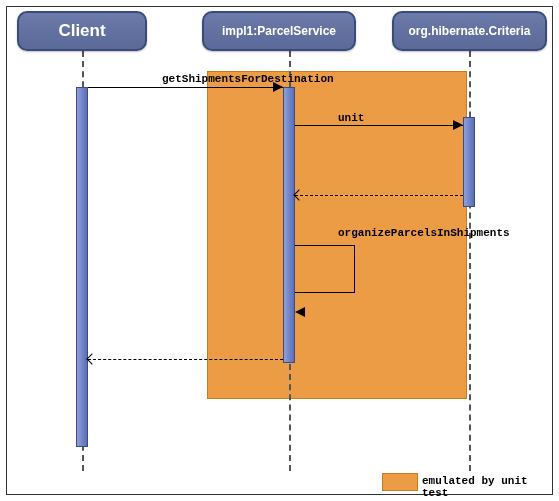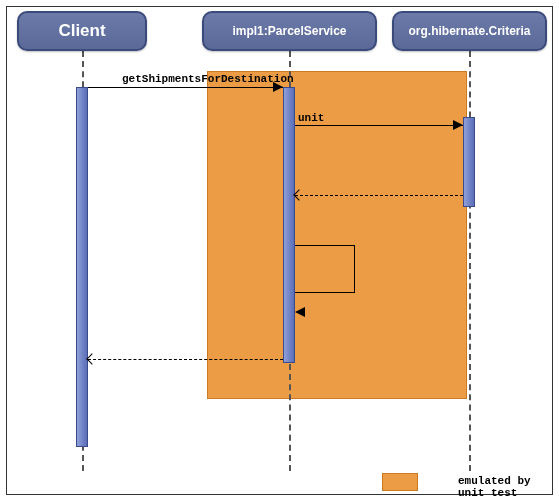--- a/index.html
+++ b/index.html
@@ -13,21 +13,21 @@
     border: 2px solid #3a4a7a;
     background: linear-gradient(to bottom, #6b7aa8 0%, #5a6998 100%);
     color: #fff;
     display: flex;
     align-items: center;
     justify-content: center;
     font-weight: bold;
     box-shadow: 0 1px 2px rgba(0,0,0,0.25);
   }
   .ph-client { left: 10px; top: 4px; width: 130px; font-size: 17px; }
-  .ph-parcel { left: 195px; top: 4px; width: 175px; font-size: 12px; }
+  .ph-parcel { left: 195px; top: 4px; width: 154px; font-size: 12px; }
   .ph-criteria { left: 385px; top: 4px; width: 155px; font-size: 12px; }
 
   .lifeline { position: absolute; top: 44px; width: 0; border-left: 2px dashed #555; height: 420px; }
   .ll-client { left: 75px; }
   .ll-parcel { left: 282px; }
   .ll-criteria { left: 462px; }
 
   .interaction-box {
     position: absolute;
     left: 200px;
@@ -41,21 +41,21 @@
   .activation {
     position: absolute;
     width: 12px;
     background: linear-gradient(to right, #8fa0d8 0%, #5a6db8 100%);
     border: 1px solid #3a4a8a;
   }
   .act-client { left: 69px; top: 80px; height: 360px; }
   .act-parcel { left: 276px; top: 80px; height: 276px; }
   .act-criteria { left: 456px; top: 110px; height: 90px; }
 
-  .msg-label { position: absolute; font-size: 11px; color: #000; font-family: "Courier New", monospace; font-weight: bold; }
+  .msg-label { position: absolute; font-size: 11px; color: #000; font-family: "Courier New", monospace; font-weight: bold; margin-left: 40px; }
   .lbl1 { left: 115px; top: 66px; }
   .lbl2 { left: 291px; top: 105px; }
   .lbl3 { left: 291px; top: 220px; }
 
   .arrow-line { position: absolute; height: 0; border-top: 1px solid #000; }
   .arrow-line.dashed { border-top: 1px dashed #000; }
   .arrow-head-r {
     position: absolute; width: 0; height: 0;
     border-top: 5px solid transparent;
     border-bottom: 5px solid transparent;
@@ -82,21 +82,21 @@
 
   .ar5 { left: 81px; top: 352px; width: 195px; }
   .ar5h { left: 81px; top: 348px; }
 
   .legend-box {
     position: absolute;
     background: #eb9c44;
     border: 1px solid #cc7a1f;
   }
   .leg { left: 375px; top: 466px; width: 36px; height: 18px; }
-  .legend-text { position: absolute; left: 415px; top: 468px; font-size: 11px; font-family: "Courier New", monospace; font-weight: bold; margin-left: 36px;}
+  .legend-text { position: absolute; left: 415px; top: 468px; font-size: 11px; font-family: "Courier New", monospace; font-weight: bold;}
 </style>
 </head>
 <body>
 
 <div class="canvas">
 
   <div class="interaction-box"></div>
 
   <div class="lifeline ll-client"></div>
   <div class="lifeline ll-parcel"></div>
@@ -120,20 +120,21 @@
   <div class="arrow-line ar1"></div>
   <div class="arrow-head-r ar1h"></div>
 
   <div class="msg-label lbl2">unit</div>
   <div class="arrow-line ar2"></div>
   <div class="arrow-head-r ar2h"></div>
 
   <div class="arrow-line dashed ar3"></div>
   <div class="arrow-head-open-l ar3h"></div>
 
+  <div class="msg-label lbl3">organizeParcelsInShipments</div>
   <div class="self-box"></div>
   <div class="arrow-head-r ar4h" style="transform:scaleX(-1);"></div>
 
   <div class="arrow-line dashed ar5"></div>
   <div class="arrow-head-open-l ar5h"></div>
 
   <div class="legend-box leg"></div>
   <div class="legend-text">emulated by unit test</div>
 
 </div>

